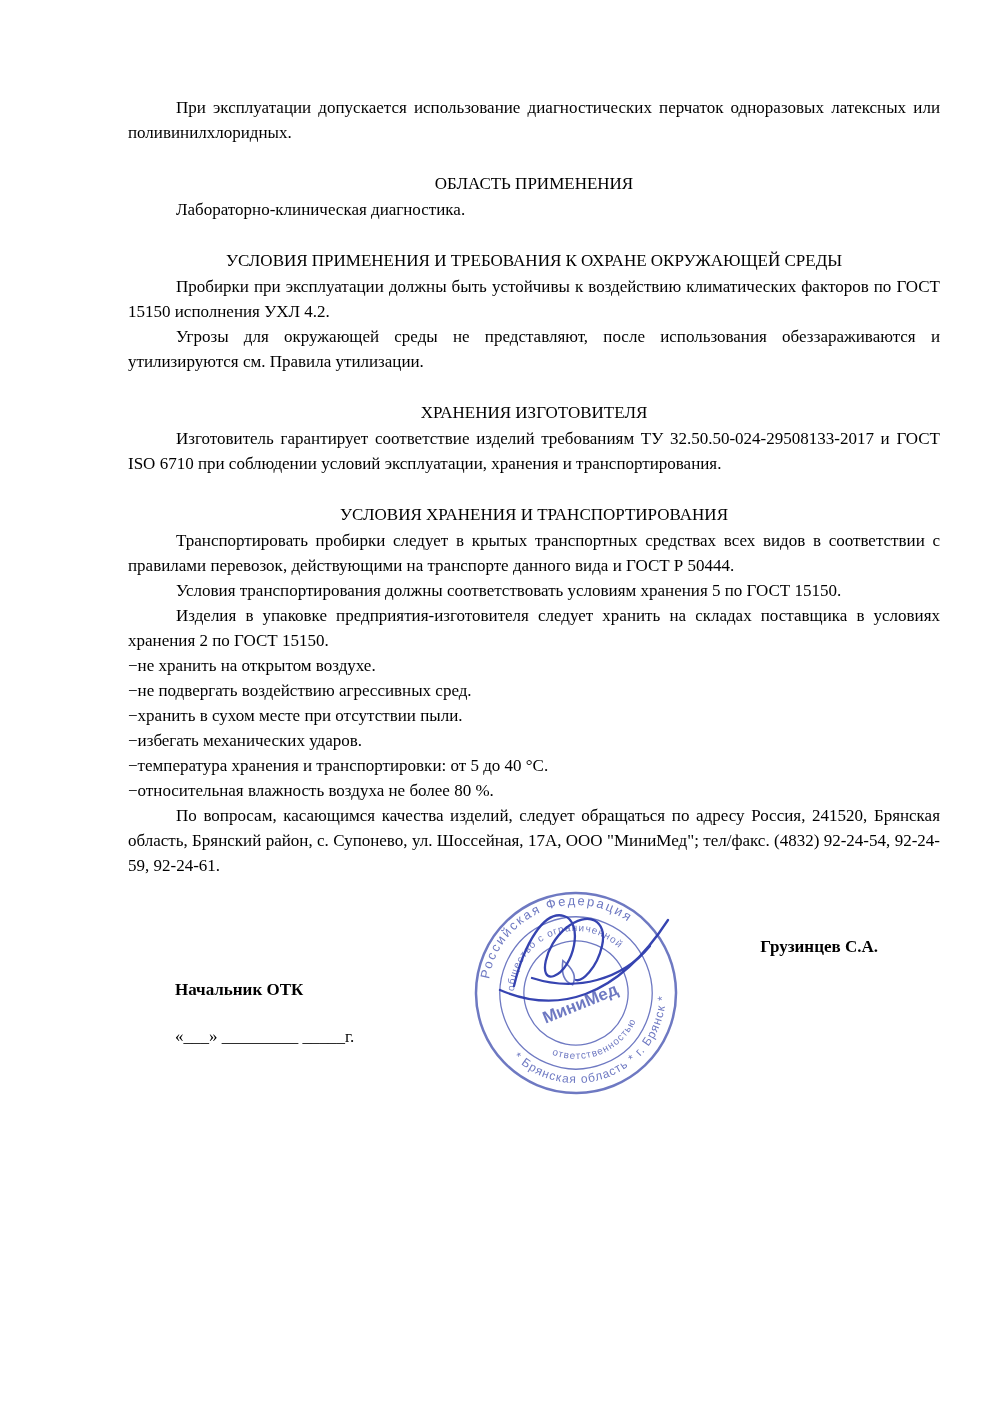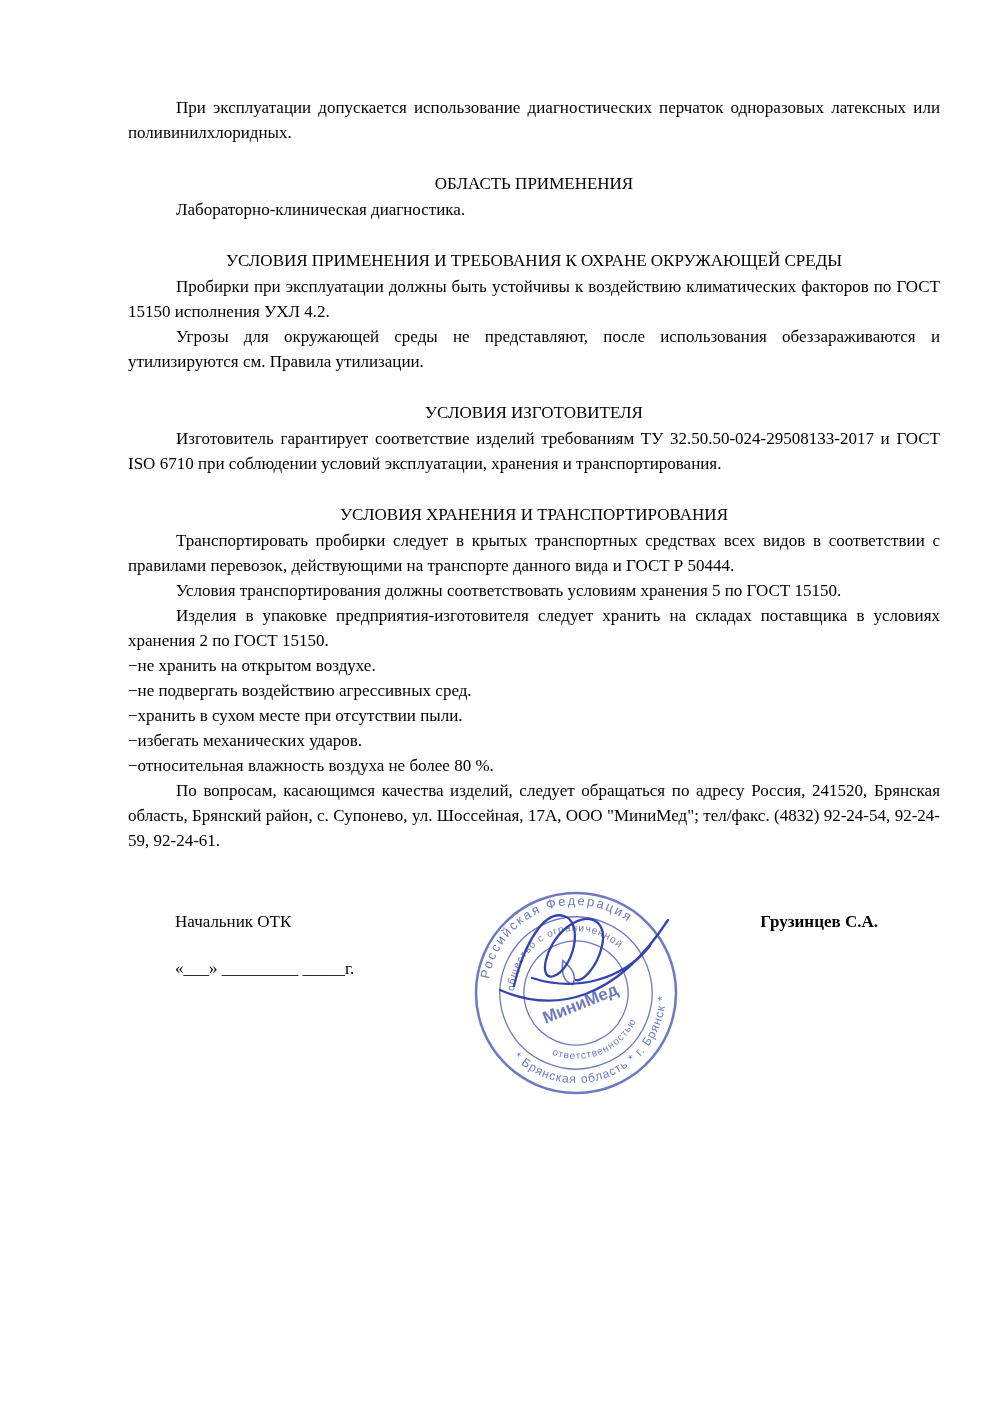--- a/index.html
+++ b/index.html
@@ -7,53 +7,54 @@
   body { font-family:"Liberation Serif", serif; color:#000; }
   .page {
     position:relative; width:984px; height:1414px; margin:0 auto;
     background:#fff; padding:95px 52px 0 120px;
     font-size:17px; line-height:25px; overflow:hidden;
   }
   .p  { text-align:justify; text-indent:48px; }
   .li { text-align:left; text-indent:0; }
   h2.sec { text-align:center; font-size:17px; font-weight:normal; margin:26px 0 1px; line-height:25px; }
   .sig-row { display:flex; margin-top:56px; padding-left:47px; padding-right:62px; position:relative; z-index:2; }
-  .sig-left .title { font-weight:normal; }
+  .sig-left .title { font-weight:bold;margin-top:43px; }
   .sig-left .date  { margin-top:22px; }
   .sig-right { margin-left:auto; font-weight:bold; }
   .stamp-wrap { position:absolute; left:428px; top:858px; width:344px; height:274px; z-index:1; pointer-events:none; }
   .stamp-text   { font-family:"Liberation Sans", sans-serif; fill:#4f5cb5; }
   .stamp-center { font-family:"Liberation Sans", sans-serif; fill:#4f5cb5; font-weight:bold; }
 </style>
 </head>
 <body>
 
 <div class="page">
 
   <p class="p">При эксплуатации допускается использование диагностических перчаток одноразовых латексных или поливинилхлоридных.</p>
 
   <h2 class="sec">ОБЛАСТЬ ПРИМЕНЕНИЯ</h2>
   <p class="p">Лабораторно-клиническая диагностика.</p>
 
   <h2 class="sec">УСЛОВИЯ ПРИМЕНЕНИЯ И ТРЕБОВАНИЯ К ОХРАНЕ ОКРУЖАЮЩЕЙ СРЕДЫ</h2>
   <p class="p">Пробирки при эксплуатации должны быть устойчивы к воздействию климатических факторов по ГОСТ 15150 исполнения УХЛ 4.2.</p>
   <p class="p">Угрозы для окружающей среды не представляют, после использования обеззараживаются и утилизируются см. Правила утилизации.</p>
 
-  <h2 class="sec">УСЛОВИЯ ИЗГОТОВИТЕЛЯ</h2>
+  <h2 class="sec">ХРАНЕНИЯ ИЗГОТОВИТЕЛЯ</h2>
   <p class="p">Изготовитель гарантирует соответствие изделий требованиям ТУ 32.50.50-024-29508133-2017 и ГОСТ ISO 6710 при соблюдении условий эксплуатации, хранения и транспортирования.</p>
 
   <h2 class="sec">УСЛОВИЯ ХРАНЕНИЯ И ТРАНСПОРТИРОВАНИЯ</h2>
   <p class="p">Транспортировать пробирки следует в крытых транспортных средствах всех видов в соответствии с правилами перевозок, действующими на транспорте данного вида и ГОСТ Р 50444.</p>
   <p class="p">Условия транспортирования должны соответствовать условиям хранения 5 по ГОСТ 15150.</p>
   <p class="p">Изделия в упаковке предприятия-изготовителя следует хранить на складах поставщика в условиях хранения 2 по ГОСТ 15150.</p>
 
   <p class="li">−не хранить на открытом воздухе.</p>
   <p class="li">−не подвергать воздействию агрессивных сред.</p>
   <p class="li">−хранить в сухом месте при отсутствии пыли.</p>
   <p class="li">−избегать механических ударов.</p>
+  <p class="li">−температура хранения и транспортировки: от 5 до 40 °С.</p>
   <p class="li">−относительная влажность воздуха не более 80 %.</p>
 
   <p class="p">По вопросам, касающимся качества изделий, следует обращаться по адресу Россия, 241520, Брянская область, Брянский район, с. Супонево, ул. Шоссейная, 17А, ООО "МиниМед"; тел/факс. (4832) 92-24-54, 92-24-59, 92-24-61.</p>
 
   <div class="sig-row">
     <div class="sig-left">
       <div class="title">Начальник ОТК</div>
       <div class="date">«___» _________  _____г.</div>
     </div>
     <div class="sig-right">Грузинцев С.А.</div>

